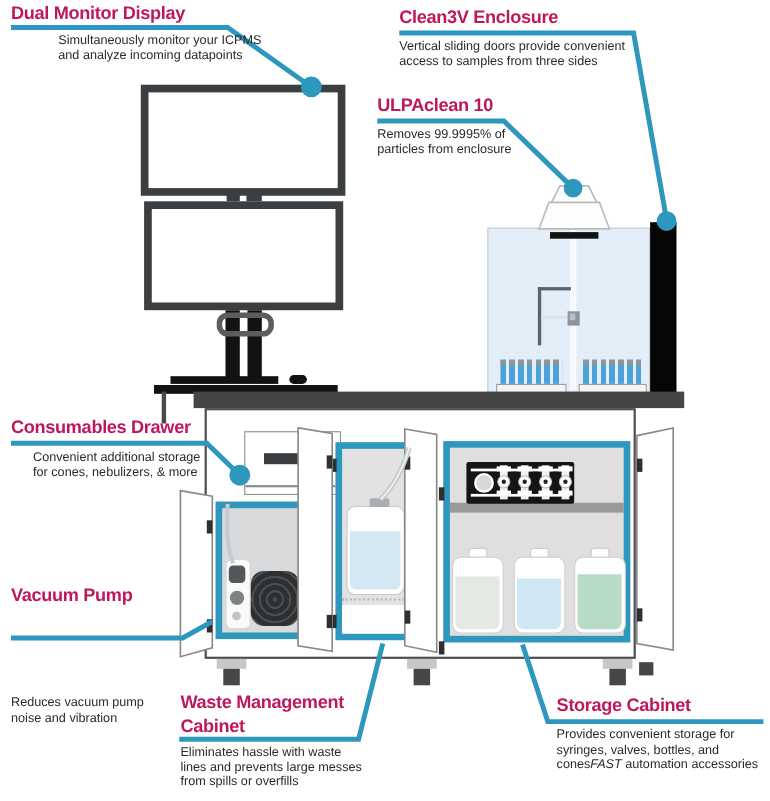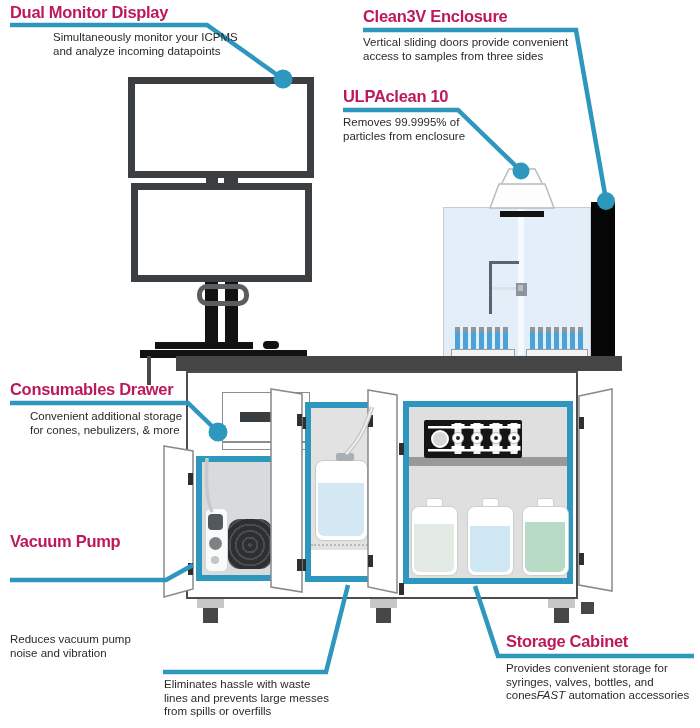--- a/index.html
+++ b/index.html
@@ -252,20 +252,24 @@
   </div>
 
   <div class="callout-title" style="left:10px;top:531px;">
     <div>Vacuum Pump</div>
   </div>
   <div class="callout-desc" style="left:10px;top:587px;margin-top:46px;">
     <span>Reduces vacuum pump</span>
     <span>noise and vibration</span>
   </div>
 
+  <div class="callout-title" style="left:164px;top:629px;">
+    <div>Waste Management</div>
+    <div>Cabinet</div>
+  </div>
   <div class="callout-desc" style="left:164px;top:678px;">
     <span>Eliminates hassle with waste</span>
     <span>lines and prevents large messes</span>
     <span>from spills or overfills</span>
   </div>
 
   <div class="callout-title" style="left:506px;top:631px;">Storage Cabinet</div>
   <div class="callout-desc" style="left:506px;top:662px;">
     <span>Provides convenient storage for</span>
     <span>syringes, valves, bottles, and</span>

